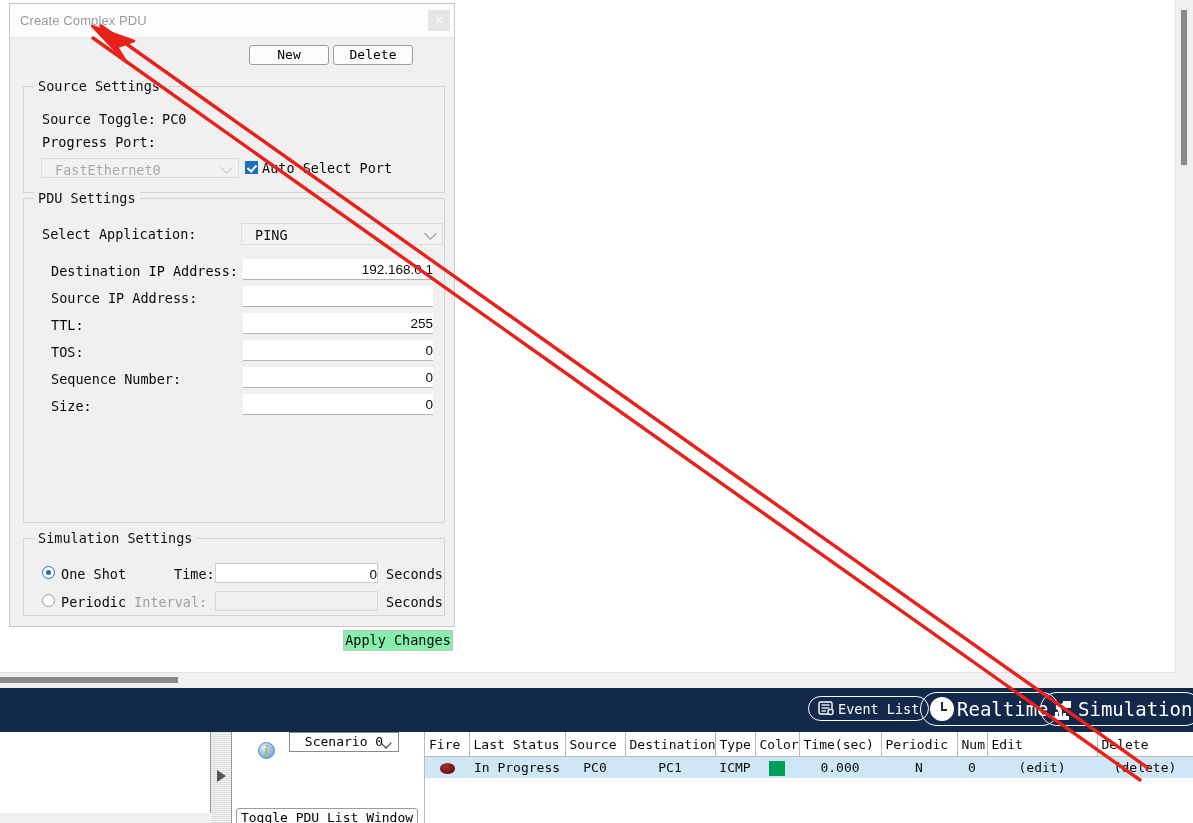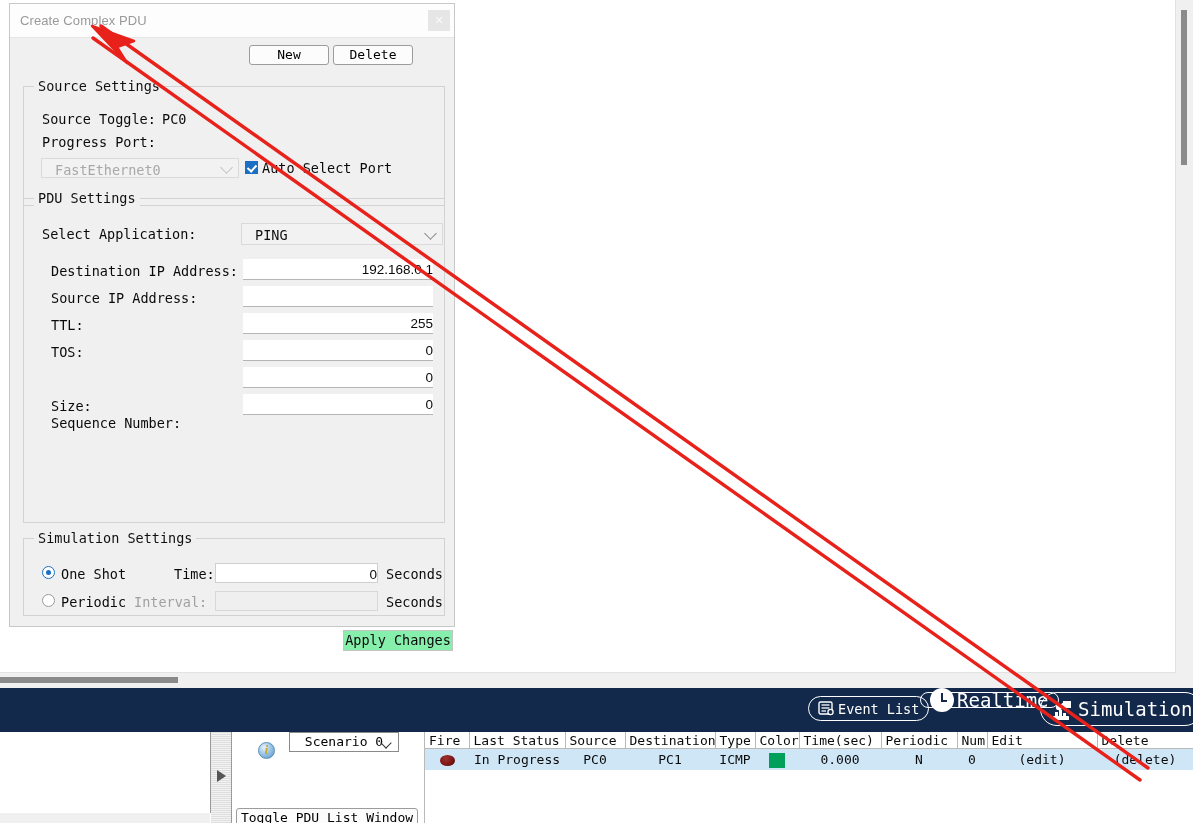--- a/index.html
+++ b/index.html
@@ -113,21 +113,21 @@
     position: absolute;
     top: -9px;
     left: 10px;
     background: #f0f0f0;
     padding: 0 4px;
     font-size: 13.5px;
     color: #101010;
     white-space: nowrap;
   }
 
-  #grp-source   { left: 13px; top: 48px;  width: 422px; height: 120px;  }
+  #grp-source   { left: 13px; top: 48px;  width: 422px; height: 107px;  }
   #grp-pdu      { left: 13px; top: 160px; width: 422px; height: 325px; }
   #grp-sim      { left: 13px; top: 500px; width: 422px; height: 78px;  }
 
   .lbl {
     position: absolute;
     font-size: 13.5px;
     color: #0a0a0a;
     white-space: nowrap;
   }
   .lbl-dim {
@@ -255,21 +255,21 @@
     display: flex;
     align-items: center;
     gap: 3px;
     padding: 0 9px;
     box-sizing: border-box;
     cursor: pointer;
     background: transparent;
     white-space: nowrap;
   }
   #btn-eventlist { left: 808px; top: 696px; height: 25px; border-radius: 13px; font-size: 13.5px; }
-  #btn-realtime  { left: 920px; top: 692px; height: 16px; font-size: 19px; border-radius: 18px; }
+  #btn-realtime  { left: 920px; top: 692px; height: 34px; font-size: 19px; border-radius: 18px; }
   #btn-simulation{ left: 1040px; top: 692px; height: 34px; font-size: 19px; border-radius: 18px; }
 
   .ic-clock {
     width: 24px; height: 24px;
     border-radius: 50%;
     background: #ffffff;
     position: relative;
     flex: none;
   }
   .ic-clock::before {
@@ -404,21 +404,21 @@
     table-layout: fixed;
   }
   #event-table th {
     font-family: "DejaVu Sans Mono", "Liberation Mono", monospace;
     font-weight: normal;
     font-size: 13px;
     color: #0a0a0a;
     background: #ffffff;
     border-right: 1px solid #b9b9b9;
     border-bottom: 1px solid #b9b9b9;
-    height: 16px;
+    height: 24px;
     padding: 0 4px;
     text-align: left;
     overflow: hidden;
     white-space: nowrap;
   }
   #event-table td {
     font-family: "DejaVu Sans Mono", "Liberation Mono", monospace;
     font-size: 13px;
     color: #0a0a0a;
     background: #cfe6f7;
@@ -501,21 +501,21 @@
 
       <div class="lbl" style="left:41px; top:252px;">Source IP Address:</div>
       <div class="field" style="left:233px; top:248px; width:190px; height:21px;"></div>
 
       <div class="lbl" style="left:41px; top:279px;">TTL:</div>
       <div class="field" style="left:233px; top:275px; width:190px; height:21px;">255</div>
 
       <div class="lbl" style="left:41px; top:306px;text-align:center;">TOS:</div>
       <div class="field" style="left:233px; top:302px; width:190px; height:21px;">0</div>
 
-      <div class="lbl" style="left:41px; top:333px;margin-top:44px;">Sequence Number:</div>
+      <div class="lbl" style="left:41px; top:333px;">Sequence Number:</div>
       <div class="field" style="left:233px; top:329px; width:190px; height:21px;">0</div>
 
       <div class="lbl" style="left:41px; top:360px;">Size:</div>
       <div class="field" style="left:233px; top:356px; width:190px; height:21px;">0</div>
 
       <div class="groupbox" id="grp-sim">
         <div class="legend">Simulation Settings</div>
       </div>
       <div class="radio checked" style="left:32px; top:528px;"></div>
       <div class="lbl" style="left:51px; top:528px;">One Shot</div>

